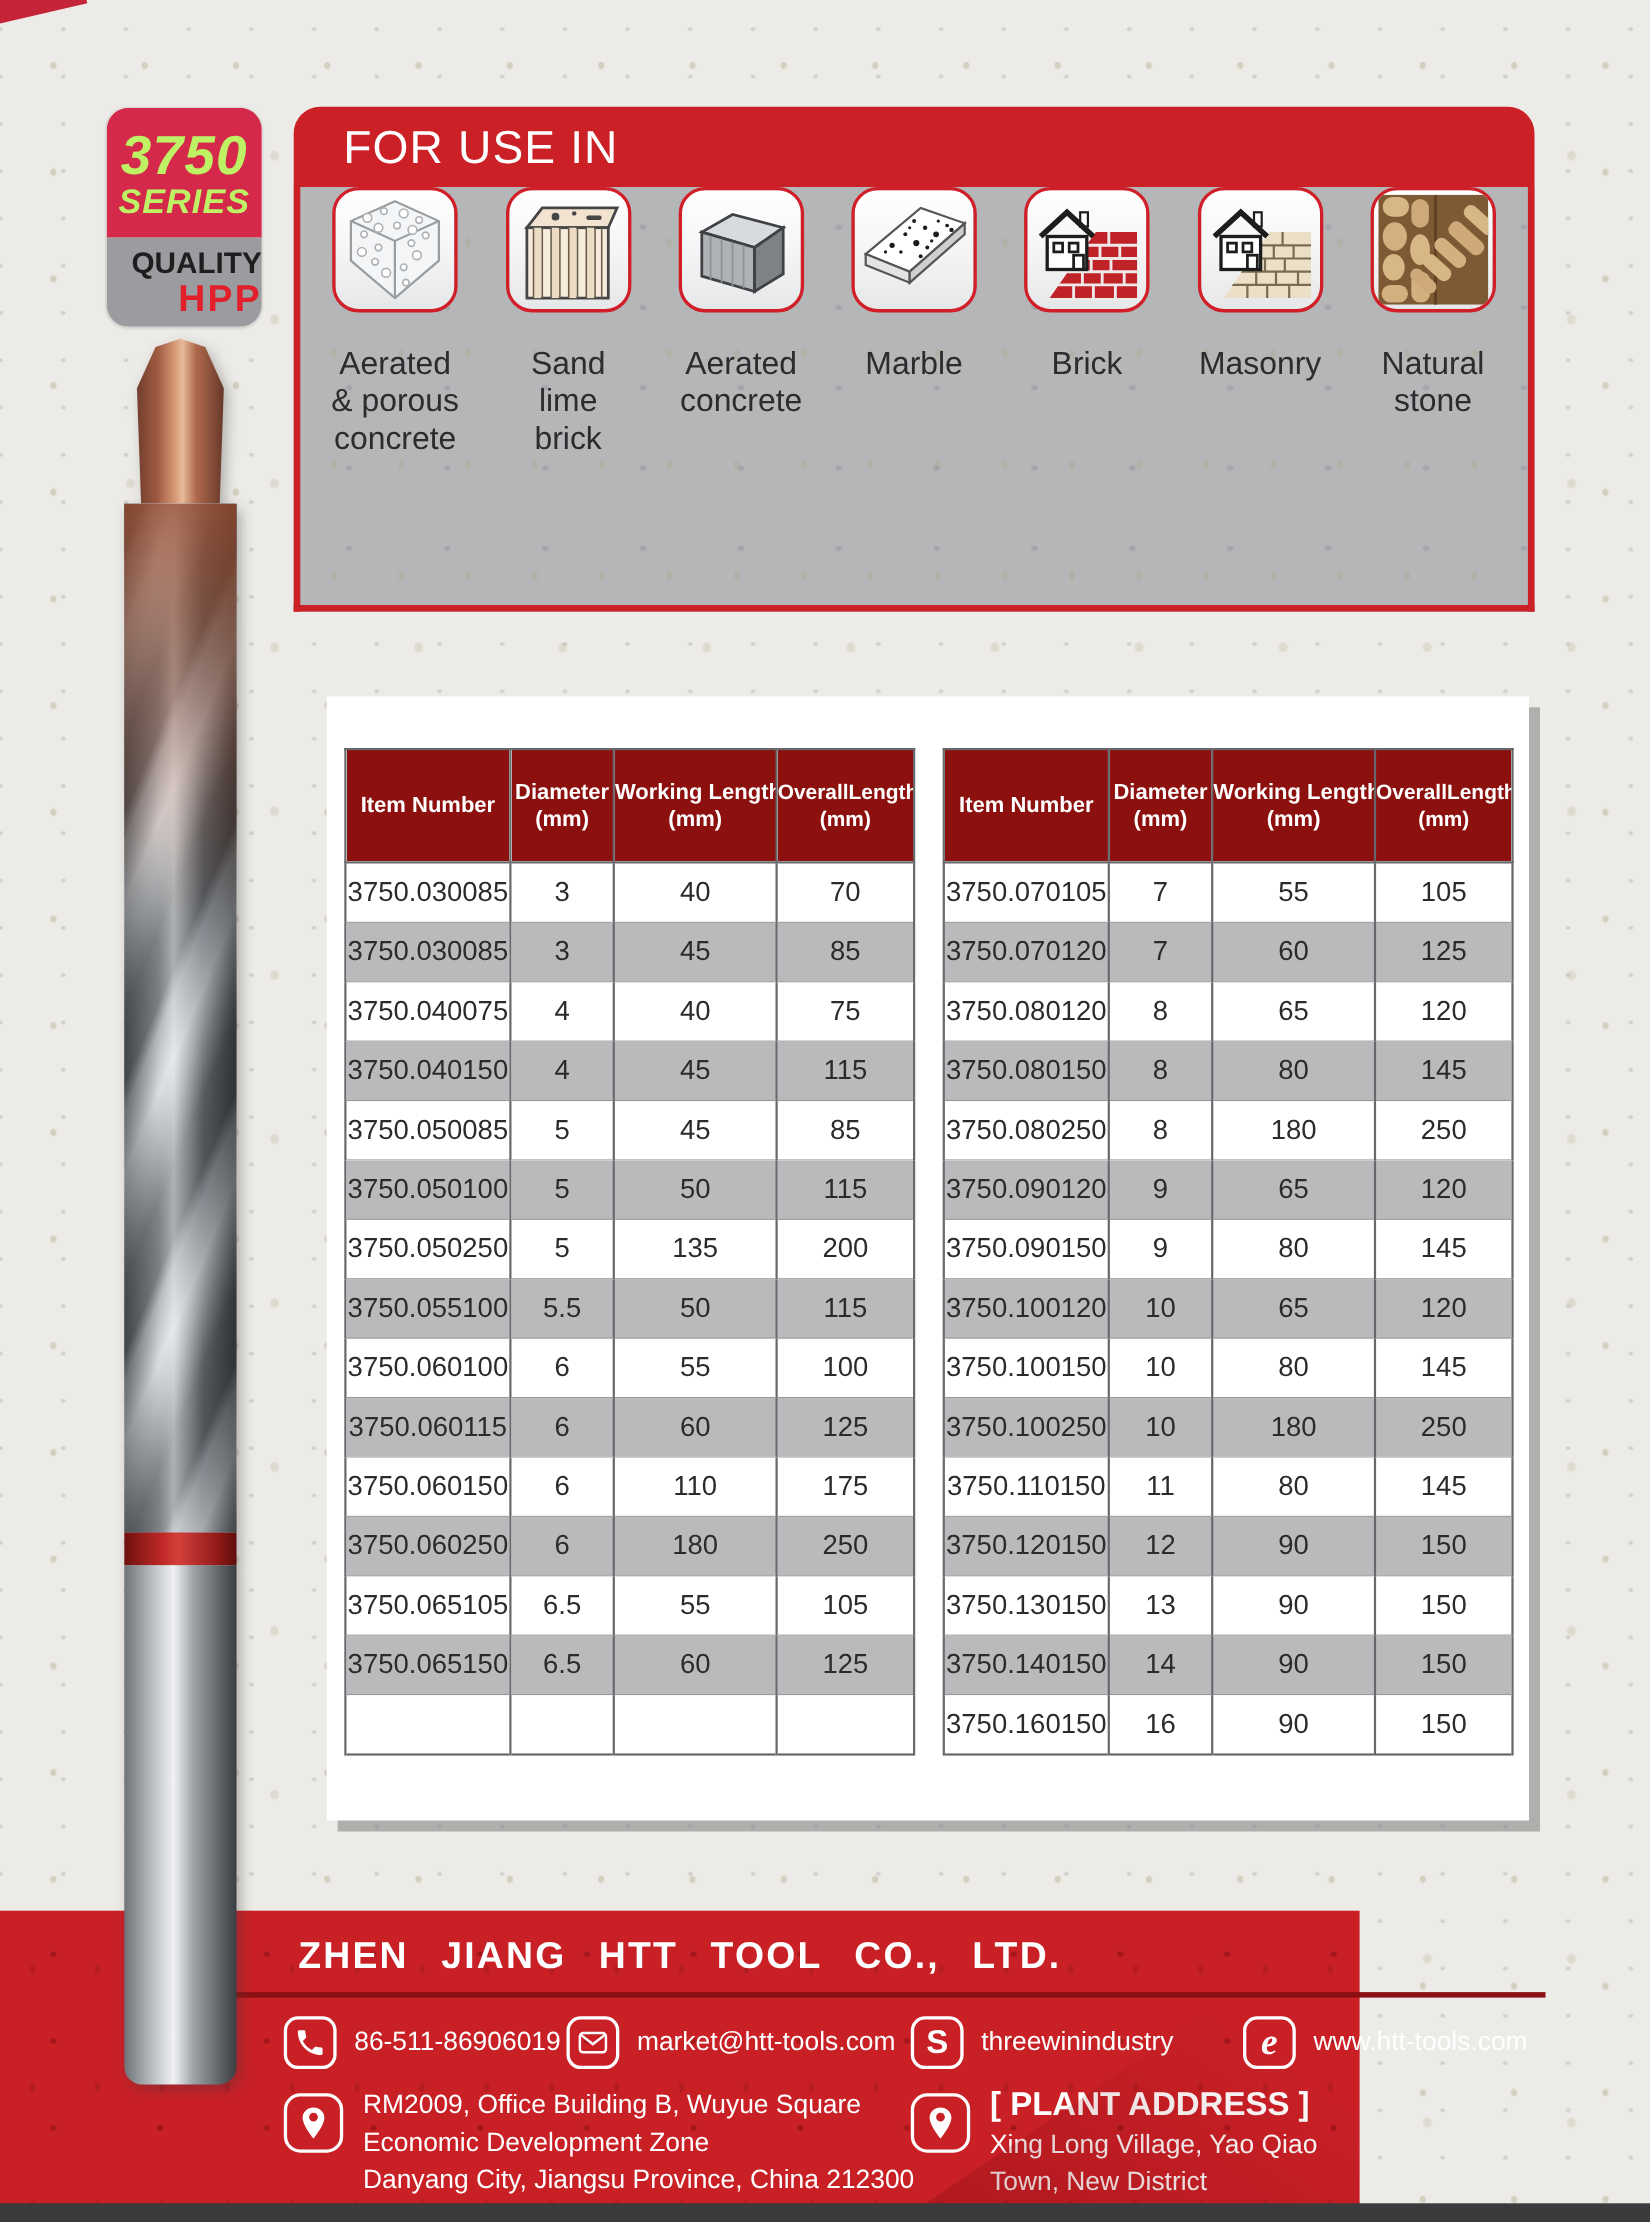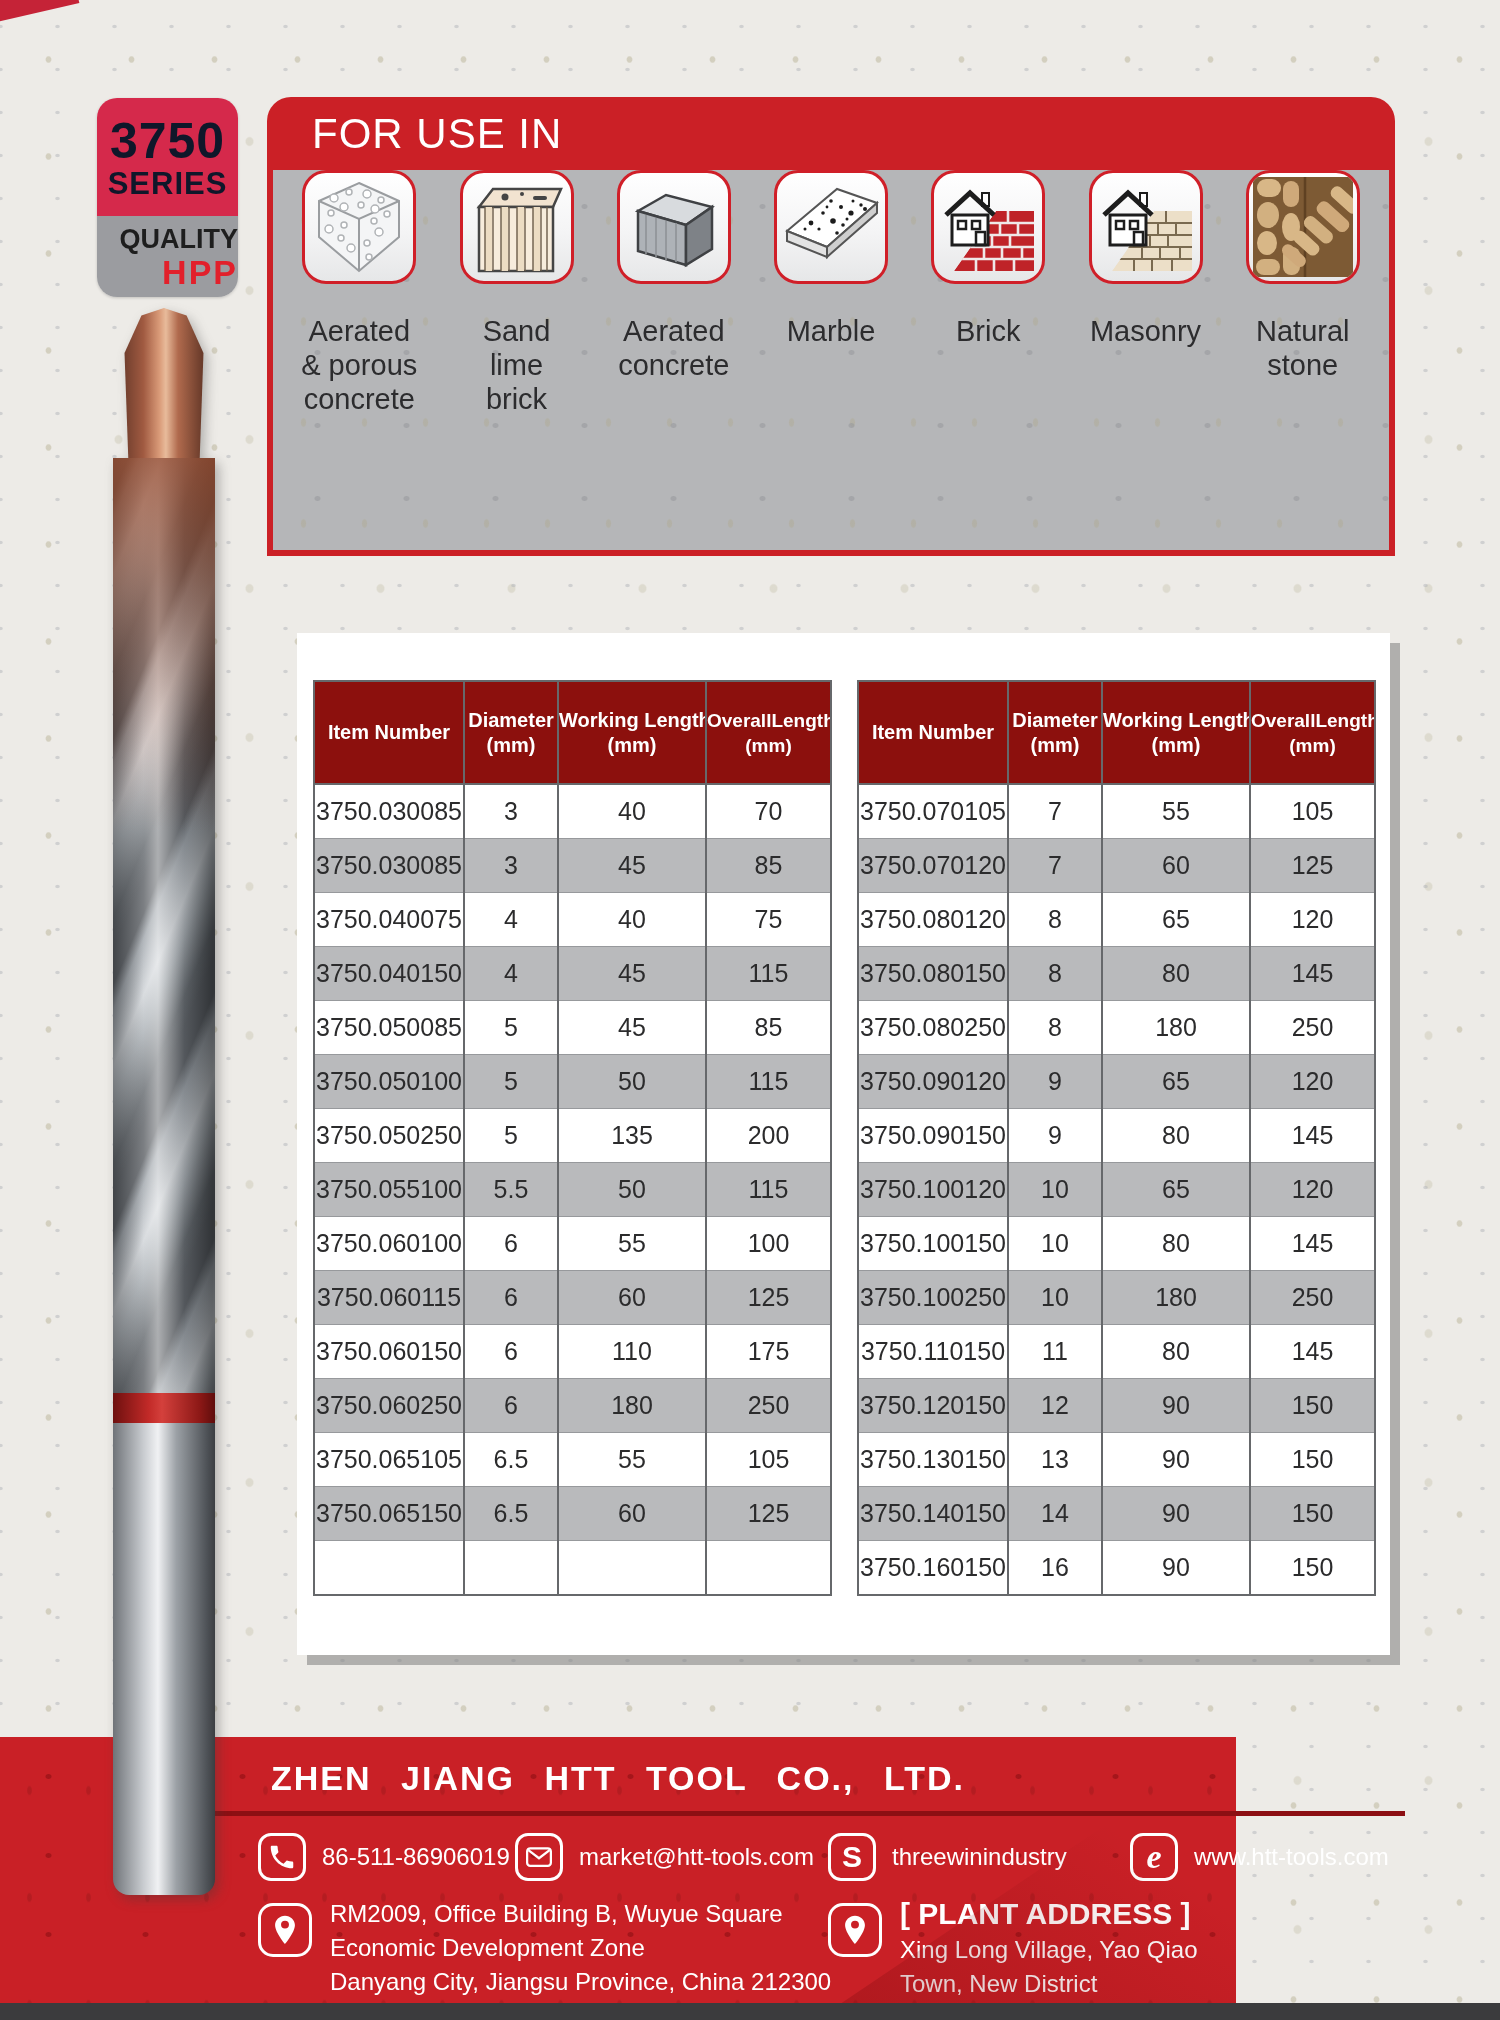--- a/index.html
+++ b/index.html
@@ -11,22 +11,22 @@
       radial-gradient(rgba(172,175,181,0.45) 1.6px, transparent 2.8px),
       radial-gradient(rgba(186,180,152,0.30) 3.2px, transparent 4.6px);
     background-size:83px 97px, 57px 43px, 131px 149px;
     background-position:7px 11px, 29px 5px, 53px 67px;}
   
   .corner-sliver{position:absolute; left:-8px; top:-9px; width:86px; height:22px;
     background:#c52337; transform:rotate(-13deg);}
   
   .badge{position:absolute; left:97px; top:98px; width:141px; height:199px;
     border-radius:20px; overflow:hidden; box-shadow:0 1px 3px rgba(0,0,0,.18);}
-  .badge-top{height:118px; background:#d5294b; color:#0f172a; display:flex;
-    flex-direction:column; align-items:center; justify-content:center;}
+  .badge-top{height:118px; background:#d5294b; color:#bef264; display:flex;
+    flex-direction:column; align-items:center; justify-content:center;font-style:italic;}
   .badge-num{font-size:50px; font-weight:bold; line-height:52px; letter-spacing:1px;}
   .badge-series{font-size:31px; font-weight:bold; line-height:33px; letter-spacing:1px;}
   .badge-bottom{height:81px; background:#9b9ca0; display:flex; flex-direction:column;
     align-items:flex-end; justify-content:center;}
   .badge-quality{font-size:27px; font-weight:bold; color:#1e1e1e; line-height:30px;}
   .badge-hpp{font-size:34px; font-weight:bold; color:#e2202b; line-height:36px; letter-spacing:2px;}
   
   .drill{position:absolute; left:113px; top:308px; width:102px; z-index:30;
     filter:drop-shadow(4px 5px 6px rgba(60,60,60,.35));}
   .drill-tip{height:150px; margin:0 4px;

